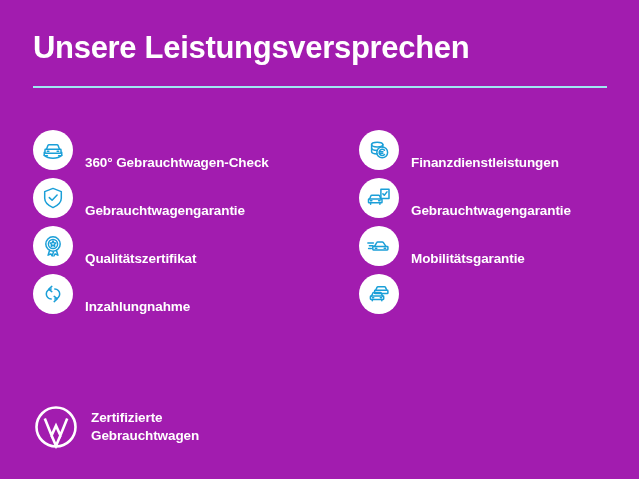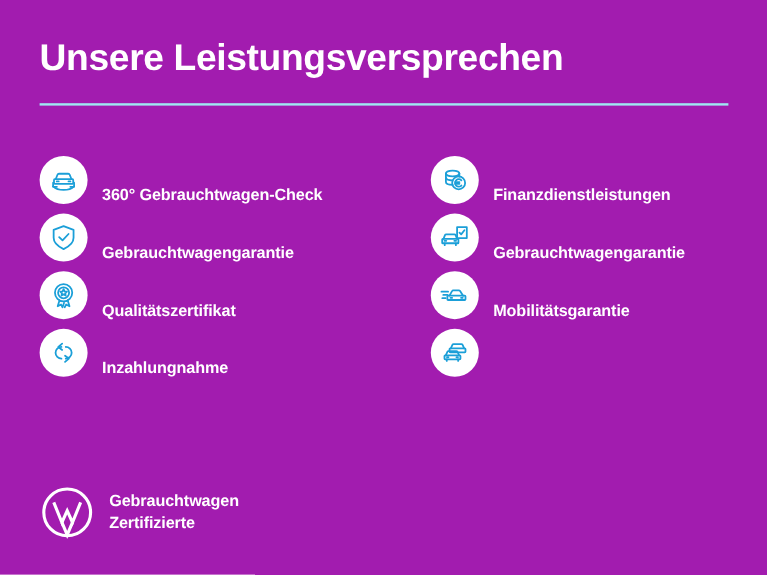--- a/index.html
+++ b/index.html
@@ -258,18 +258,18 @@
 
   <div class="footer">
     <div class="vw-logo">
       <svg viewBox="0 0 46 46">
         <circle cx="23" cy="23" r="19.5"></circle>
         <path d="M11.8 14.6 L18.6 31.4 L23 21.6 L27.4 31.4 L34.2 14.6"></path>
         <path d="M18.6 31.4 L23 41.8 L27.4 31.4"></path>
       </svg>
     </div>
     <div class="footer-text">
+      <span>Zertifizierte</span>
       <span>Gebrauchtwagen</span>
-      <span>Zertifizierte</span>
     </div>
   </div>
 
 </div>
 
 </body></html>

